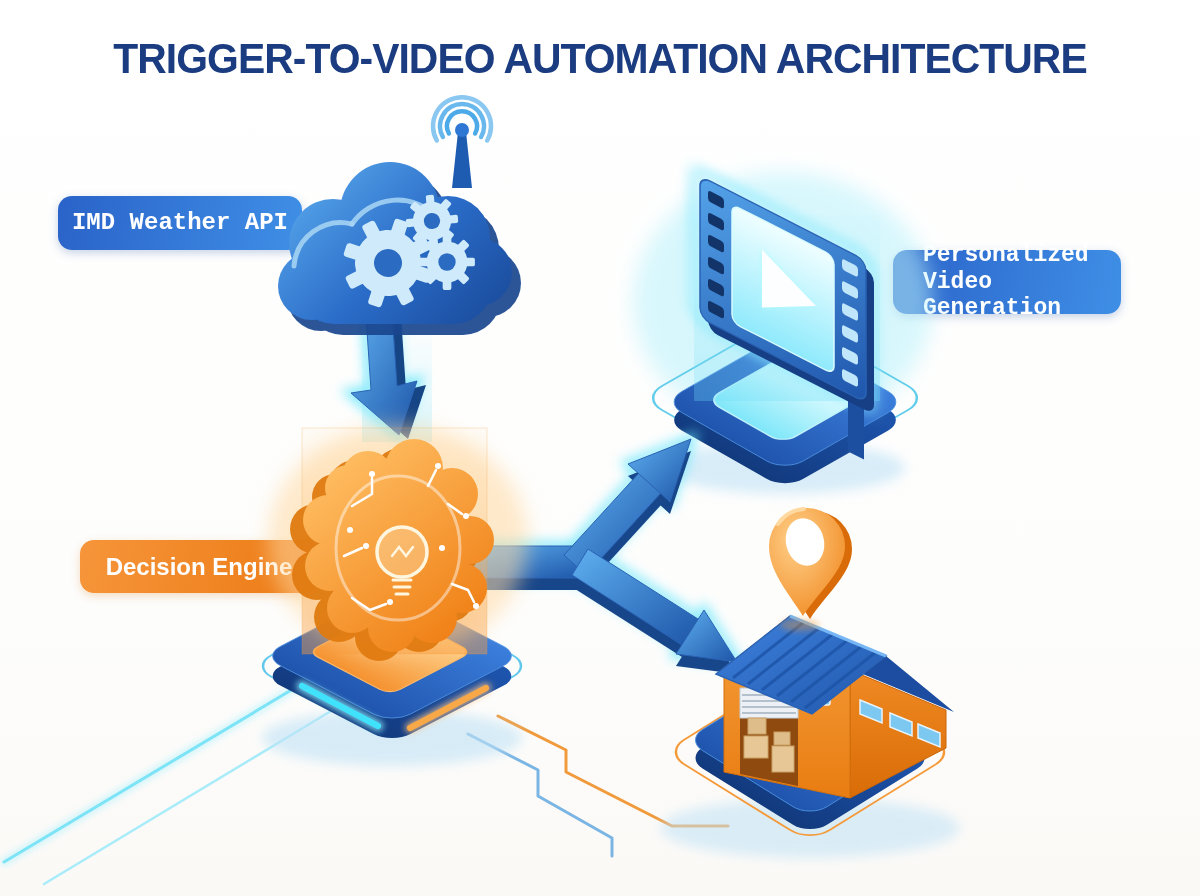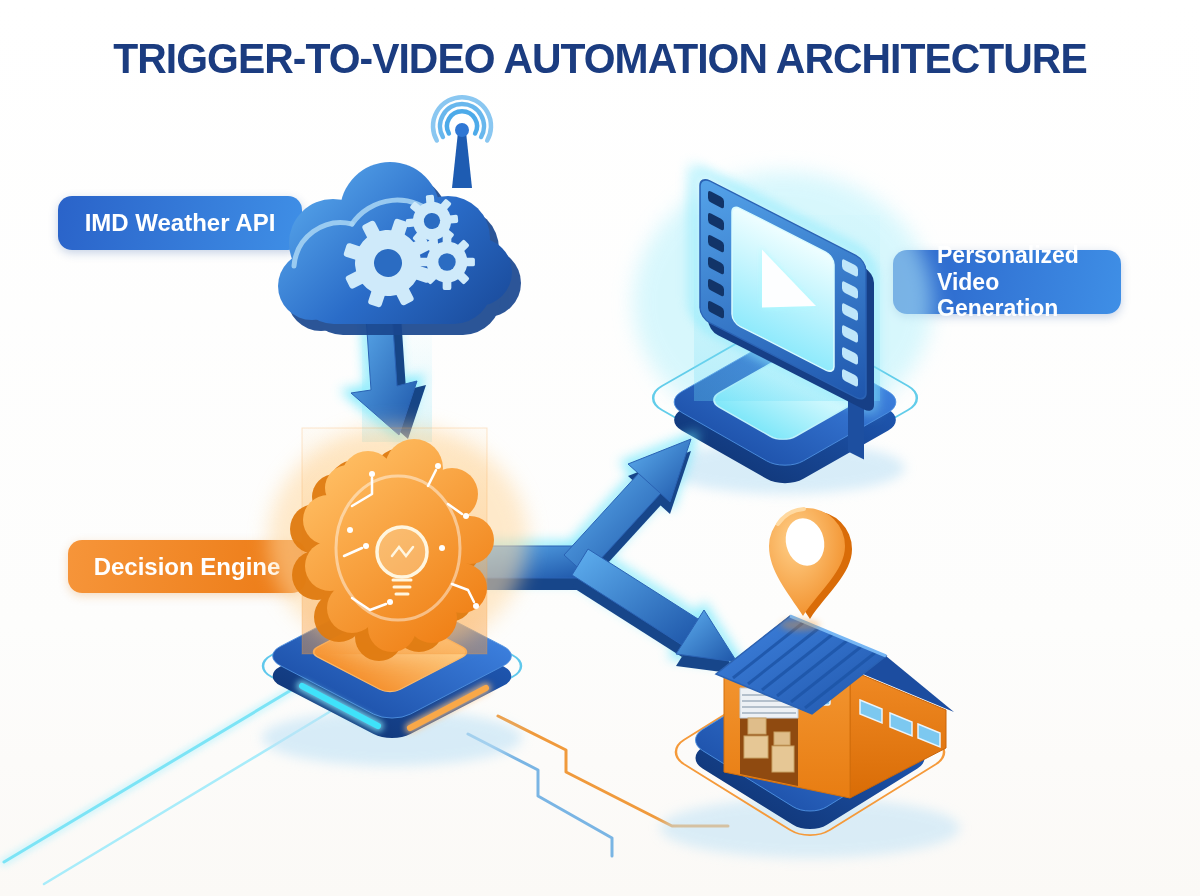--- a/index.html
+++ b/index.html
@@ -5,25 +5,25 @@
   html,body{margin:0;padding:0;background:#ffffff;}
   .canvas{position:relative;width:1200px;height:896px;overflow:hidden;
     background:linear-gradient(180deg,#ffffff 0%,#fdfdfc 70%,#fbf9f6 100%);
     font-family:"Liberation Sans",sans-serif;}
   .title{position:absolute;top:34px;left:0;width:1200px;text-align:center;
     font-size:43px;font-weight:bold;letter-spacing:-1px;color:#1b3c80;
     transform:scaleX(.95);transform-origin:center;z-index:3;}
   .pill{position:absolute;display:flex;align-items:center;color:#ffffff;
     font-weight:bold;border-radius:14px;z-index:1;line-height:1.15;}
   .pill-blue{background:linear-gradient(100deg,#2a63c9 0%,#3f8fe6 100%);
-    box-shadow:0 3px 10px rgba(30,80,160,.25);}
+    box-shadow:0 3px 10px rgba(30,80,160,.25);font-family:Liberation Mono, monospace;}
   .pill-orange{background:linear-gradient(100deg,#f6953a 0%,#ec7a14 100%);
-    box-shadow:0 3px 10px rgba(220,120,20,.25);}
+    box-shadow:0 3px 10px rgba(220,120,20,.25);margin-left:12px;}
   .pill-weather{left:58px;top:196px;width:244px;height:54px;justify-content:center;font-size:24px;}
-  .pill-video{left:893px;top:250px;width:228px;height:64px;font-size:23px;padding-left:44px;box-sizing:border-box;}
+  .pill-video{left:893px;top:250px;width:228px;height:64px;font-size:23px;padding-left:30px;box-sizing:border-box;}
   .pill-decision{left:68px;top:540px;width:238px;height:53px;justify-content:center;font-size:24px;}
   .pill-sync{left:850px;top:538px;width:292px;height:57px;justify-content:center;font-size:24px;padding-left:22px;box-sizing:border-box;}
   .art{position:absolute;left:0;top:0;z-index:2;pointer-events:none;}
 </style>
 </head>
 <body>
 
 <div class="canvas">
 
   <div class="title">TRIGGER-TO-VIDEO AUTOMATION ARCHITECTURE</div>

